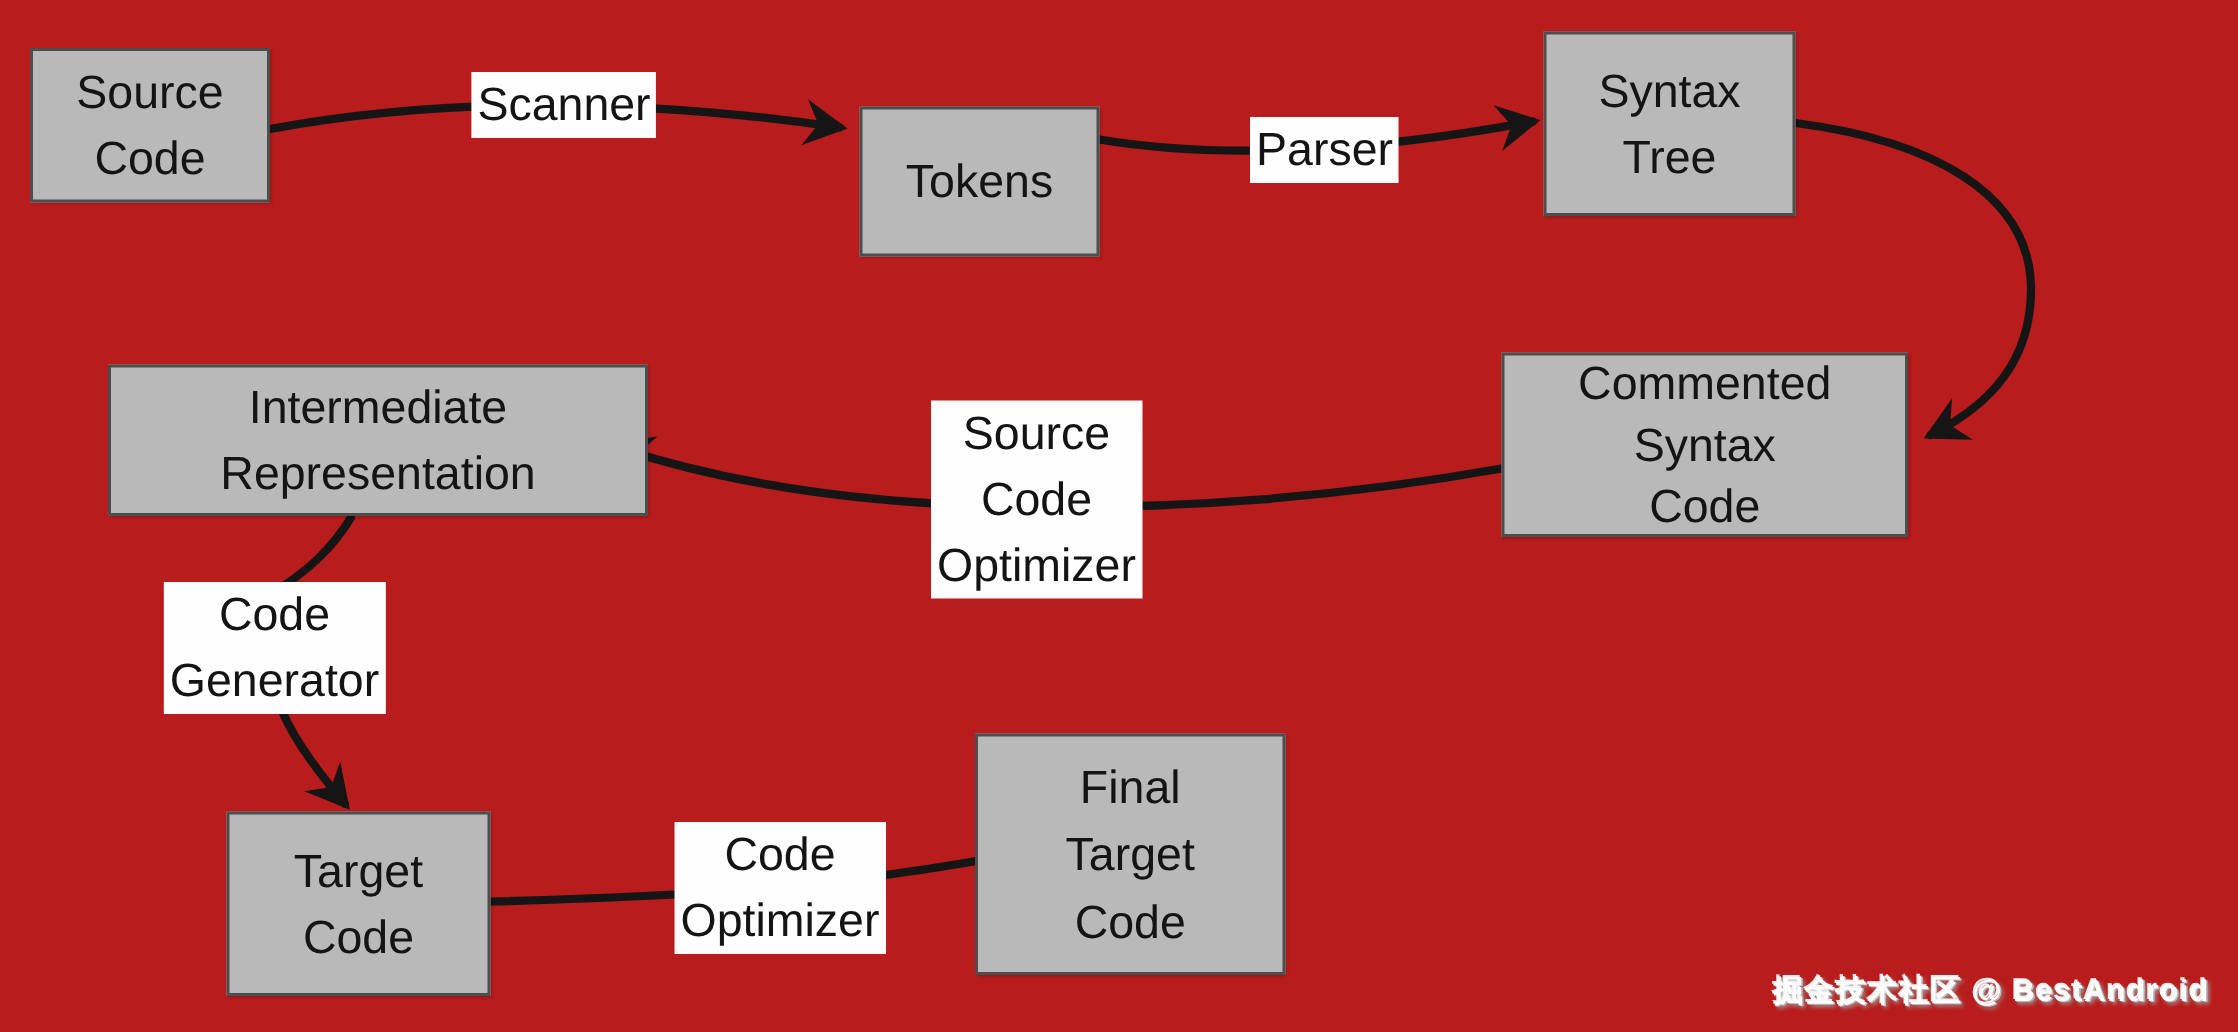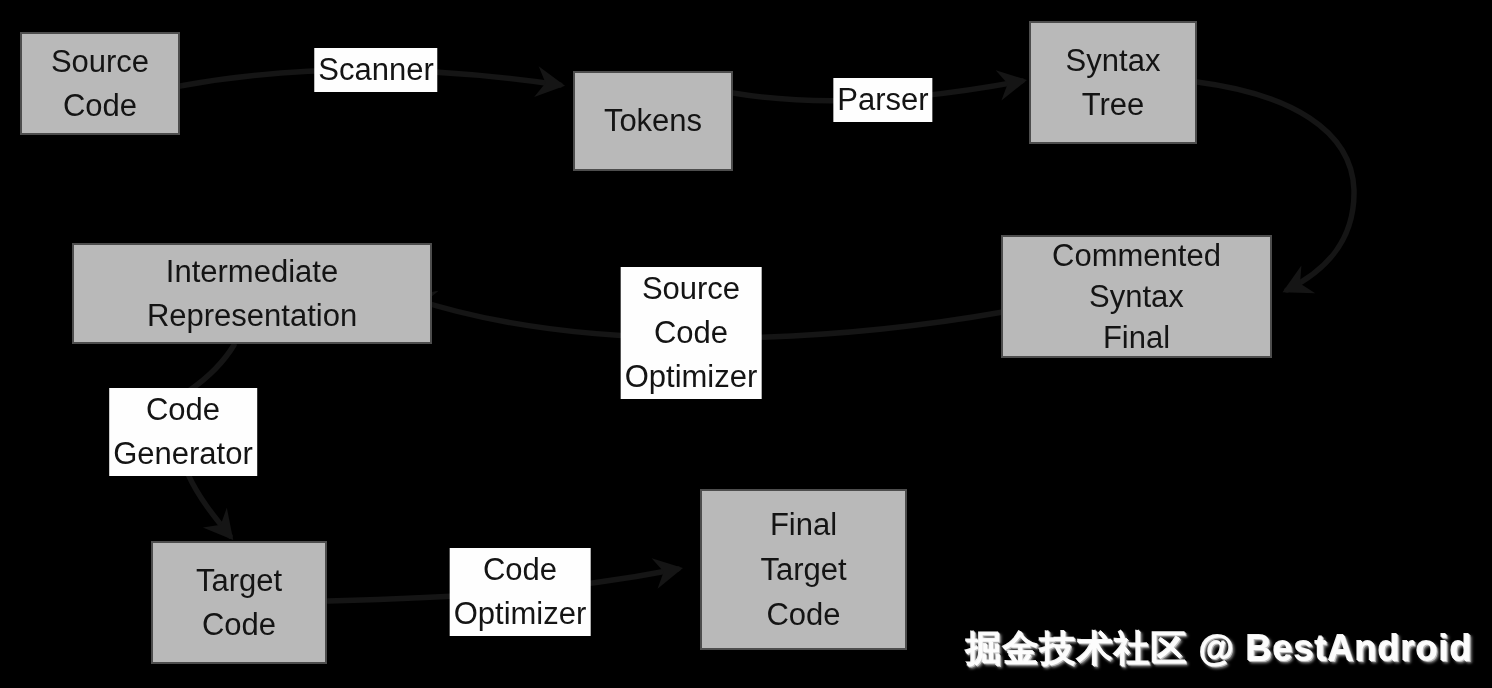--- a/index.html
+++ b/index.html
@@ -1,20 +1,20 @@
 <!DOCTYPE html>
 <html><head>
 <meta charset="utf-8">
 <style>
   html, body { margin: 0; padding: 0; background: #ffffff; }
   #canvas {
     position: relative;
     width: 1492px;
     height: 688px;
-    background: #000000;
+    background: #b91c1c;
     overflow: hidden;
     font-family: "Liberation Sans", "DejaVu Sans", sans-serif;
   }
   #edges {
     position: absolute;
     left: 0; top: 0;
     width: 1492px; height: 688px;
     z-index: 1;
   }
   .node {
@@ -44,33 +44,33 @@
     text-align: center;
     white-space: pre-line;
     padding: 0 4px;
   }
   #node-source-code            { left: 20px;   top: 32px;  width: 160px; height: 103px; }
   #node-tokens                 { left: 573px;  top: 39px;  width: 160px; height: 100px; margin-top: 32px; }
   #node-syntax-tree            { left: 1029px; top: 21px;  width: 168px; height: 123px; }
   #node-commented-syntax-tree  { left: 1001px; top: 235px; width: 271px; height: 123px; line-height: 41px; }
   #node-intermediate-representation { left: 72px; top: 243px; width: 360px; height: 101px; }
   #node-target-code            { left: 151px;  top: 541px; width: 176px; height: 123px; }
-  #node-final-target-code      { left: 700px;  top: 489px; width: 207px; height: 161px; line-height: 45px; }
+  #node-final-target-code      { left: 650px;  top: 489px; width: 207px; height: 161px; line-height: 45px; }
   #label-scanner               { left: 376px;  top: 70px;  }
   #label-parser                { left: 883px;  top: 100px; text-align: center; }
   #label-semantic-analyzer     { left: 1358px; top: 140px; }
   #label-source-code-optimizer { left: 691px;  top: 333px; }
   #label-code-generator        { left: 183px;  top: 432px; }
   #label-code-optimizer        { left: 520px;  top: 592px; }
   #watermark {
     position: absolute;
     right: 19px;
     bottom: 14px;
     z-index: 4;
-    font-size: 36px;
+    font-size: 20px;
     font-weight: bold;
     color: #fdfdfd;
     text-shadow: -1px -1px 0 #f1f1f1, 1px 1px 0 #bdbdbd, 2px 2px 3px #9f9f9f;
     letter-spacing: 1px;
   }
 </style>
 </head>
 <body>
 
 <div id="canvas">
@@ -92,21 +92,21 @@
     </g>
   </svg>
 
   <div class="node" id="node-source-code">Source
 Code</div>
   <div class="node" id="node-tokens">Tokens</div>
   <div class="node" id="node-syntax-tree">Syntax
 Tree</div>
   <div class="node" id="node-commented-syntax-tree">Commented
 Syntax
-Final</div>
+Code</div>
   <div class="node" id="node-intermediate-representation">Intermediate
 Representation</div>
   <div class="node" id="node-target-code">Target
 Code</div>
   <div class="node" id="node-final-target-code">Final
 Target
 Code</div>
 
   <div class="edge-label" id="label-scanner">Scanner</div>
   <div class="edge-label" id="label-parser">Parser</div>

